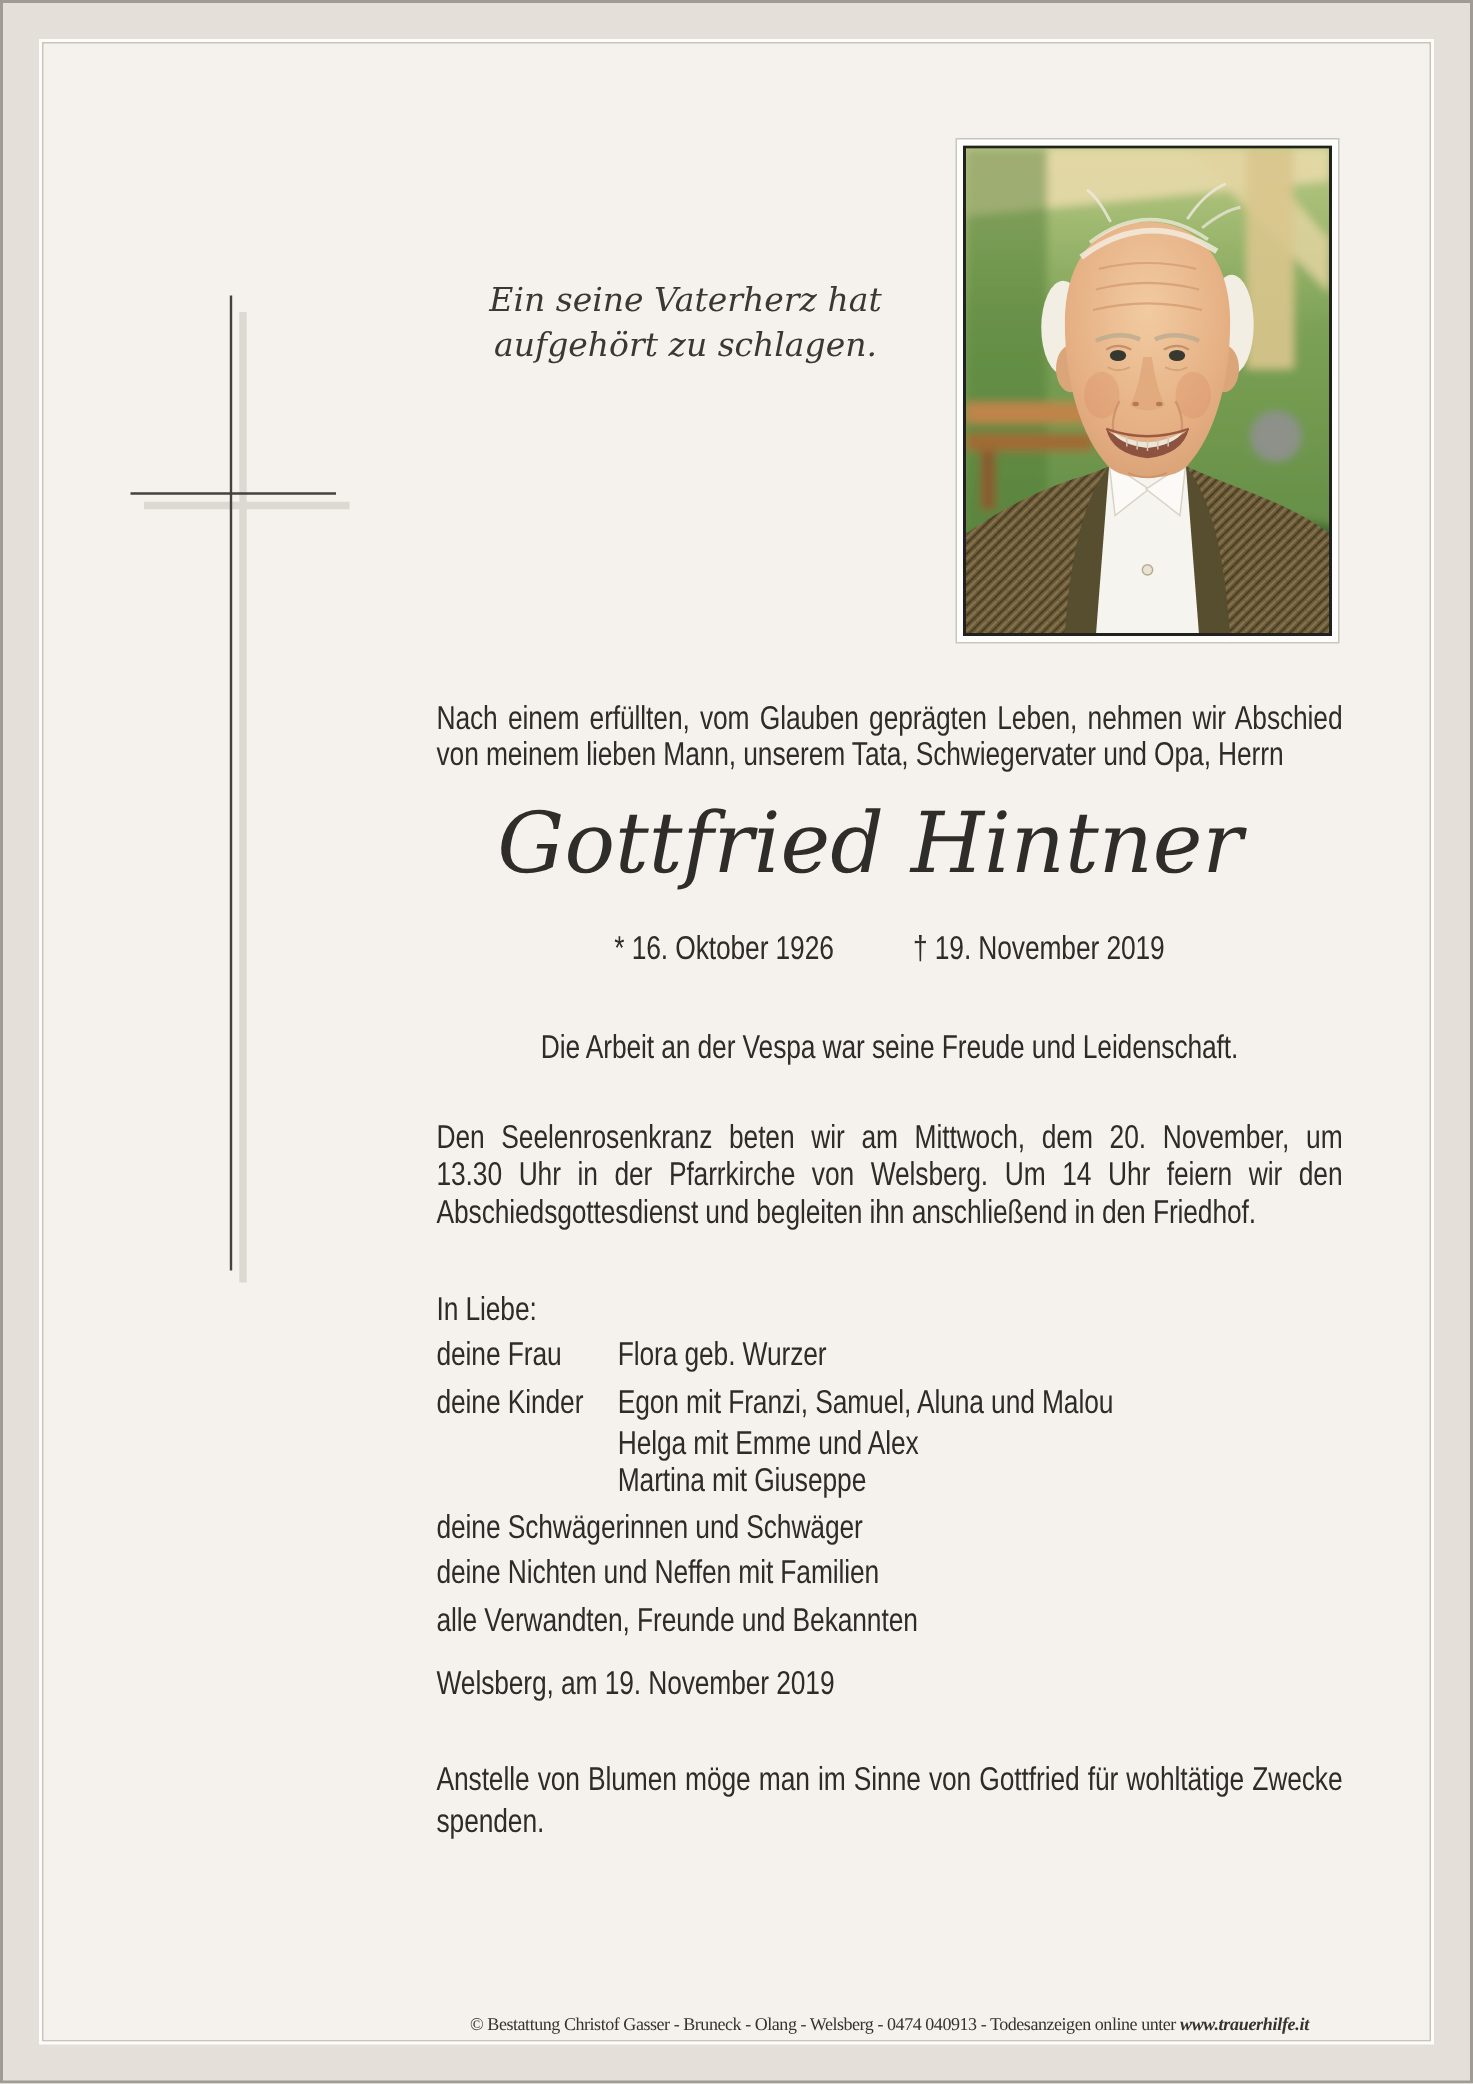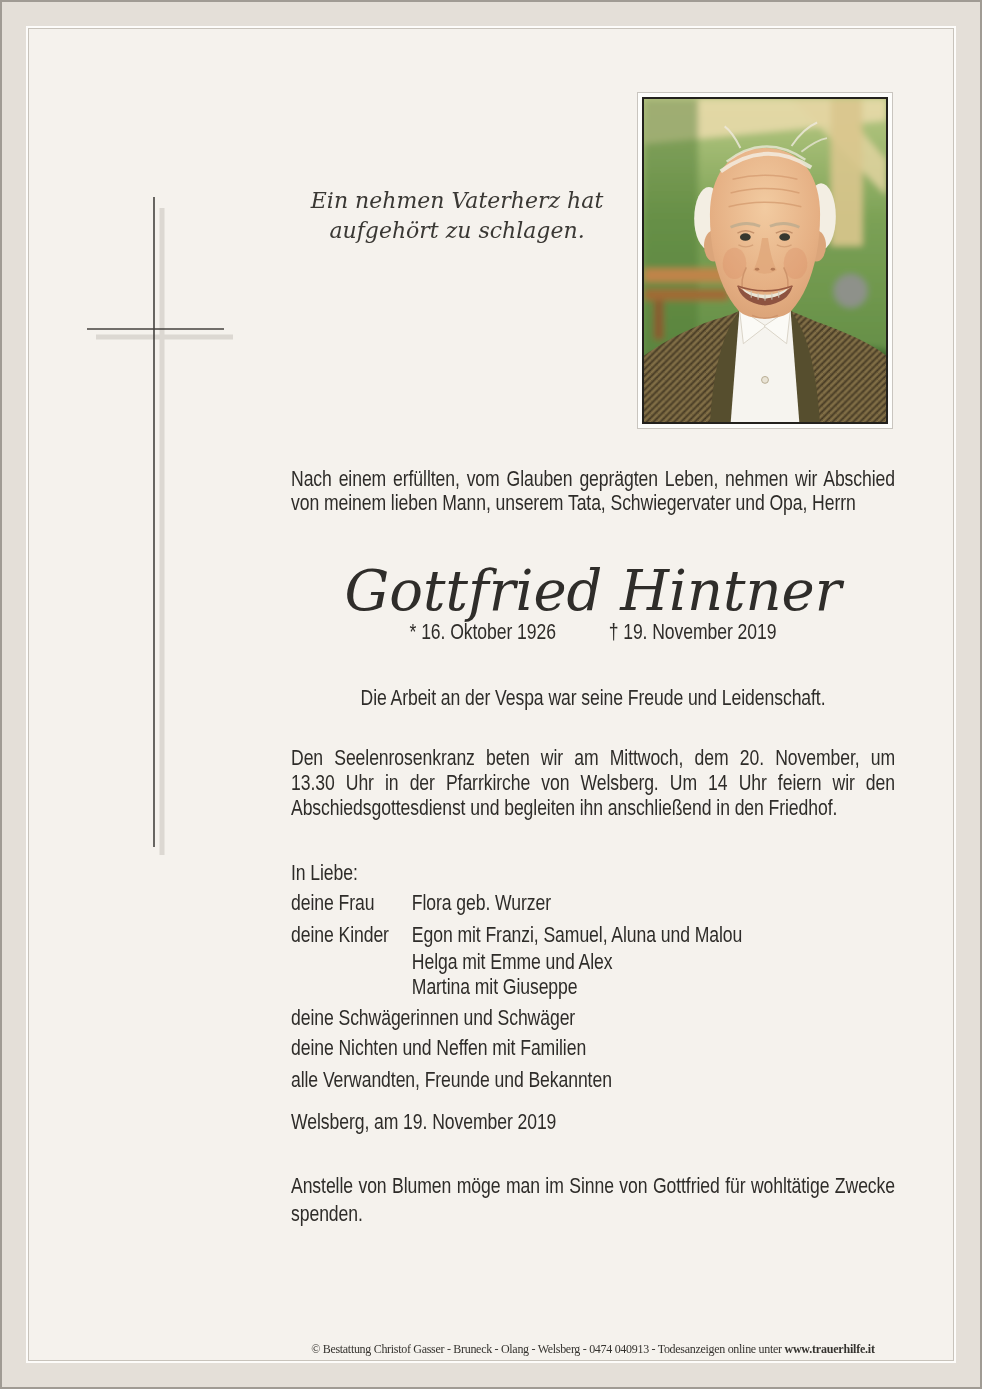--- a/index.html
+++ b/index.html
@@ -58,51 +58,50 @@
   .blk-service .jline, .blk-service .jline-last { line-height:25px; }
   .blk-inliebe  { top:858px; }
   .fam-label { position:absolute; left:0; white-space:nowrap; }
   .fam-value { position:absolute; left:151px; white-space:nowrap; }
   .blk-donation { top:1170px; }
   .blk-donation .jline, .blk-donation .jline-last { line-height:28px; }
   .mourner { position:absolute; left:0; white-space:nowrap; }
 
   
   .name {
-    position:absolute; left:289px; top:528px; width:604px;
+    position:absolute; left:276px; top:528px; width:604px;
     text-align:center;
     font-family:"DejaVu Serif", cursive, serif;
     font-style:italic; font-size:56px; line-height:66px;
     color:#2f2d2a;
-    margin-top:28px;
   }
   .footer {
     position:absolute; left:289px; top:1340px; width:604px;
     text-align:center;
     font-family:"Liberation Serif", serif;
     font-size:12px; letter-spacing:-0.3px; color:#35332f;
     white-space:nowrap;
   }
-  .footer b { letter-spacing:-0.2px; }
+  .footer b { letter-spacing:-0.2px;font-style:italic; }
 </style>
 </head>
 <body>
 
 <div class="page">
   <div class="frame"></div>
 
   <svg class="cross" viewBox="0 0 170 670">
     <line x1="90" y1="16" x2="90" y2="663" stroke="#dcd8d2" stroke-width="5"></line>
     <line x1="24" y1="145" x2="161" y2="145" stroke="#dcd8d2" stroke-width="5"></line>
     <line x1="82" y1="5" x2="82" y2="655" stroke="#44423e" stroke-width="1.6"></line>
     <line x1="15" y1="137" x2="152" y2="137" stroke="#44423e" stroke-width="1.6"></line>
   </svg>
 
   <div class="quote">
-    <div>Ein nehmen Vaterherz hat</div>
+    <div>Ein seine Vaterherz hat</div>
     <div>aufgehört zu schlagen.</div>
   </div>
 
   <div class="photo">
     <svg viewBox="0 0 246 330" preserveAspectRatio="none">
       <defs>
         <linearGradient id="bgGrad" x1="0" y1="0" x2="0" y2="1">
           <stop offset="0" stop-color="#bccb86"></stop>
           <stop offset="0.38" stop-color="#7ba155"></stop>
           <stop offset="1" stop-color="#5a8540"></stop>

